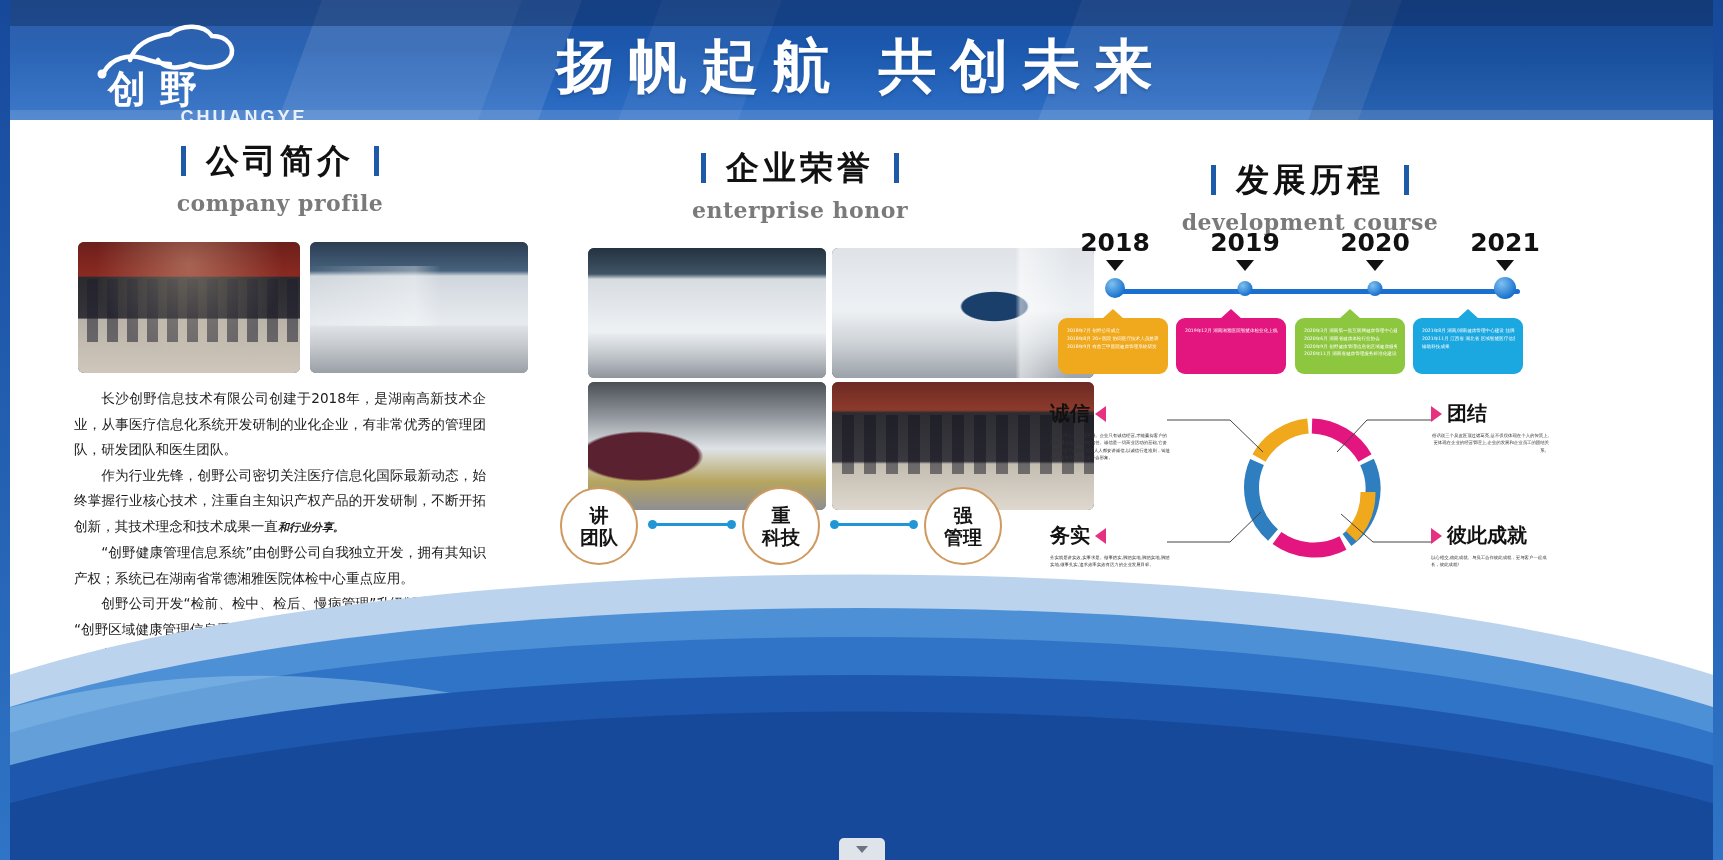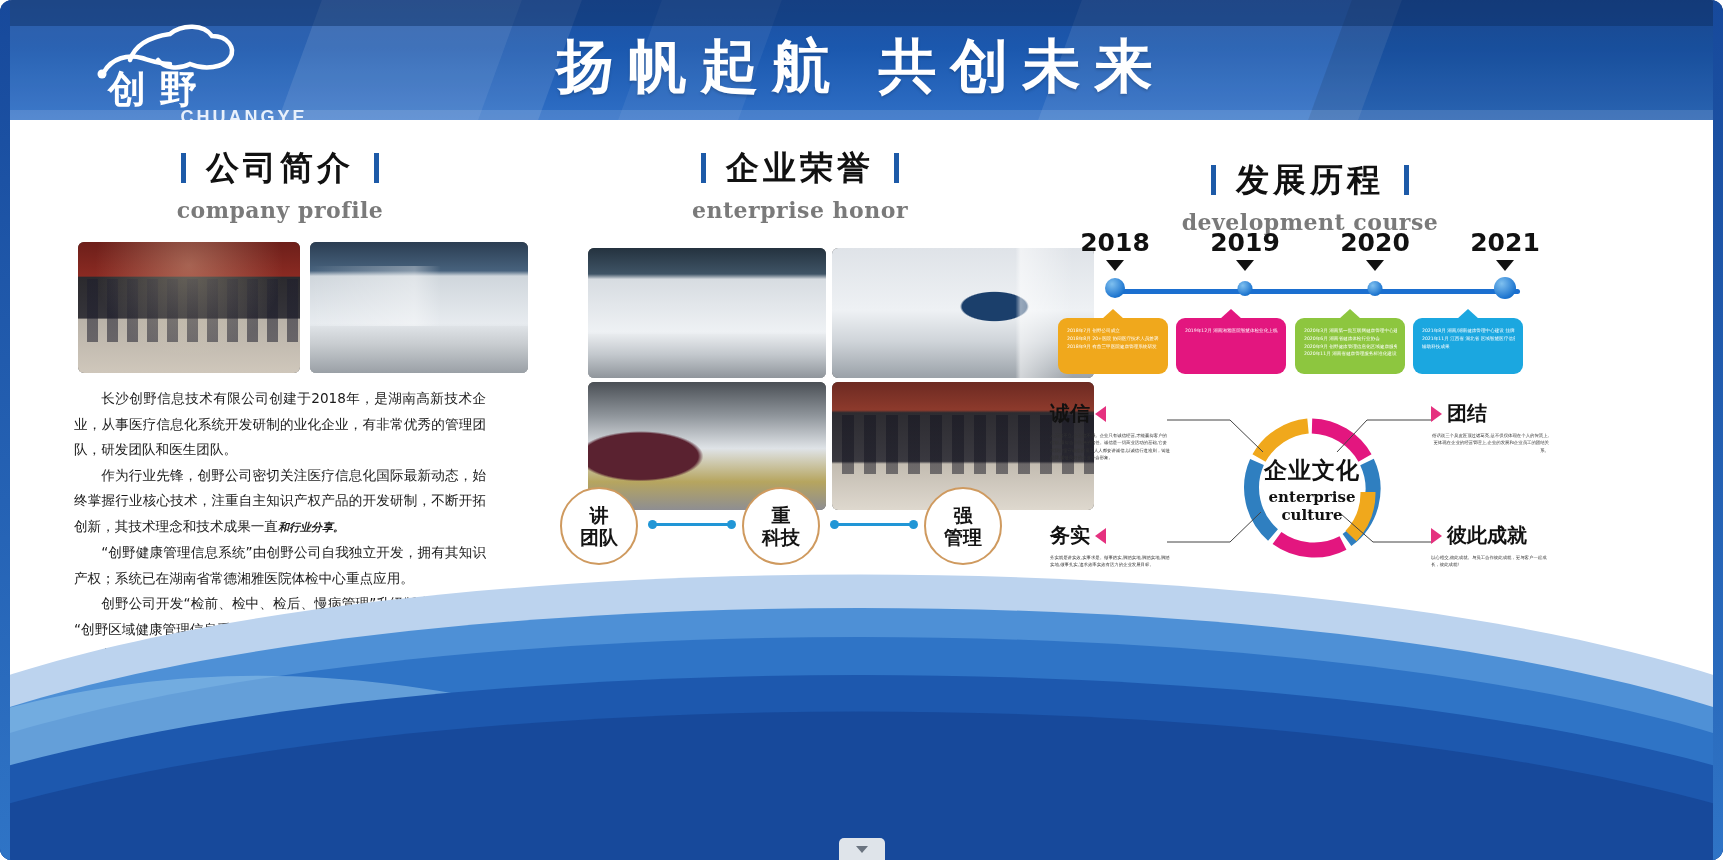--- a/index.html
+++ b/index.html
@@ -2,21 +2,21 @@
 <html lang="zh"><head>
 <meta charset="utf-8">
 <title>企业文化墙</title>
 <style>
   html,body{margin:0;padding:0;background:#ffffff;}
   body{
     width:1723px;height:860px;overflow:hidden;position:relative;
     font-family:"Liberation Sans","DejaVu Sans",sans-serif;
     color:#222;
   }
-  .stage{position:absolute;inset:0;background:#fff;overflow:hidden;border-radius:12px;}
+  .stage{position:absolute;inset:0;background:#fff;overflow:hidden;}
 
   
   .header{position:absolute;left:0;top:0;width:1723px;height:120px;
     background:linear-gradient(180deg,#1e4fa0 0%,#1b58ae 40%,#2f6fc6 100%);
     overflow:hidden;}
   .hdr-band{position:absolute;background:rgba(255,255,255,.10);transform:skewX(-20deg);}
   .hdr-b1{left:-60px;top:0;width:560px;height:120px;background:rgba(255,255,255,.07);}
   .hdr-b2{left:300px;top:0;width:260px;height:120px;background:rgba(255,255,255,.10);}
   .hdr-b3{left:640px;top:0;width:120px;height:120px;background:rgba(255,255,255,.06);}
   .hdr-b4{left:1060px;top:0;width:320px;height:120px;background:rgba(255,255,255,.09);}
@@ -142,21 +142,21 @@
         <path d="M26 58 C34 44 50 40 64 44 C74 47 82 50 92 50" stroke="#ffffff" stroke-width="4.5" fill="none" stroke-linecap="round"></path>
         <circle cx="24" cy="60" r="4.5" fill="#ffffff"></circle>
         <text x="30" y="88" font-family="DejaVu Serif, serif" font-size="38" font-weight="700" fill="#ffffff">创 野</text>
       </svg>
       <div class="logo-sub">CHUANGYE</div>
     </div>
 
     <div class="hdr-title">扬帆起航  共创未来</div>
   </div>
 
-  <div class="sec-head" style="left:80px;top:146px;width:400px;">
+  <div class="sec-head" style="left:80px;top:139px;width:400px;">
     <div class="sec-cn">
       <span class="bar"></span><span>公司简介</span><span class="bar"></span>
     </div>
     <div class="sec-en">company profile</div>
   </div>
 
   <div class="sec-head" style="left:600px;top:146px;width:400px;">
     <div class="sec-cn">
       <span class="bar"></span><span>企业荣誉</span><span class="bar"></span>
     </div>
@@ -294,25 +294,20 @@
         <path d="M75 12 A63 63 0 0 1 128 44" stroke="#e3167f"></path>
         <path d="M130 48 A63 63 0 0 1 110 126" stroke="#2f7fc0"></path>
         <path d="M106 129 A63 63 0 0 1 40 124" stroke="#e3167f"></path>
         <path d="M36 121 A63 63 0 0 1 20 48" stroke="#2f7fc0"></path>
         <path d="M22 44 A63 63 0 0 1 71 12" stroke="#f0a81c"></path>
       </g>
       <g fill="none" stroke-width="15">
         <path d="M114 122 A63 63 0 0 0 131 78" stroke="#f0a81c"></path>
       </g>
     </svg>
-    <div class="donut-center" style="left:182px;top:22px;">
-      <div class="donut-cn">企业文化</div>
-      <div class="donut-en1">enterprise</div>
-      <div class="donut-en2">culture</div>
-    </div>
 
     <svg style="position:absolute;left:0;top:0;width:490px;height:200px;" viewBox="0 0 490 200">
       <path d="M112 28 L175 28 L208 60" stroke="#444" stroke-width="1" fill="none"></path>
       <path d="M378 28 L312 28 L282 60" stroke="#444" stroke-width="1" fill="none"></path>
       <path d="M112 150 L175 150 L206 120" stroke="#444" stroke-width="1" fill="none"></path>
       <path d="M378 150 L318 150 L286 122" stroke="#444" stroke-width="1" fill="none"></path>
     </svg>
 
     <div class="cul-item cul-left" style="left:-5px;top:8px;width:120px;">
       <div class="cul-title">

